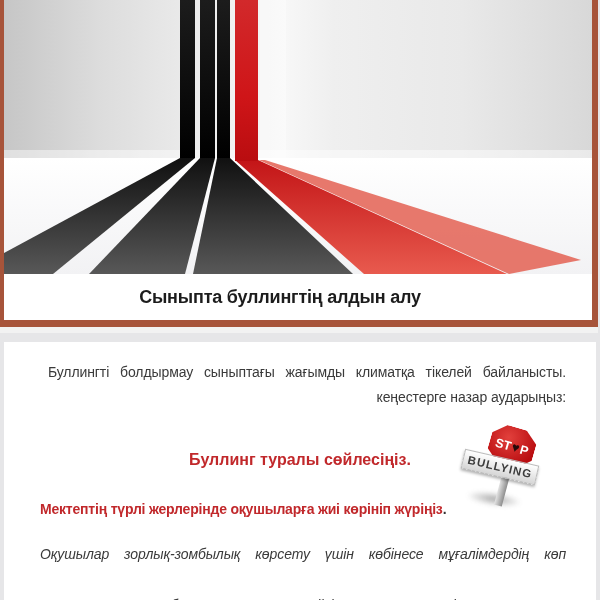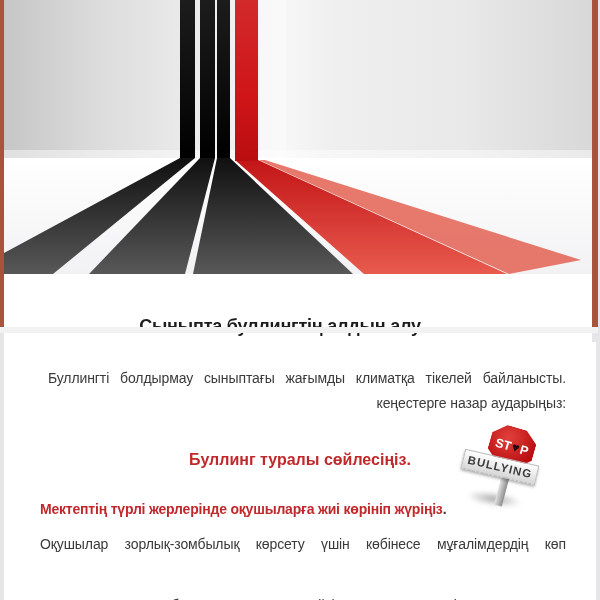--- a/index.html
+++ b/index.html
@@ -18,40 +18,40 @@
     position:absolute;left:0;top:0;width:598px;height:327px;
     border:0 solid var(--border-rust);
     border-left-width:4px;border-right-width:6px;border-bottom-width:7px;
     background:#fff;
   }
   .scene{display:block;width:588px;height:274px;}
   .caption{
     width:588px;height:46px;background:#ffffff;
     display:flex;align-items:center;justify-content:center;
     padding-right:36px;
-    font-size:18px;font-weight:bold;color:#1c1c1c;letter-spacing:-0.2px;margin-top:29px;
+    font-size:18px;font-weight:bold;color:#1c1c1c;letter-spacing:-0.2px;
   }
   .gap-light{position:absolute;left:0;top:327px;width:598px;height:6px;background:#f2f2f2;}
 
   
   .sheet{
     position:absolute;left:4px;top:342px;width:592px;height:258px;
     background:#ffffff;overflow:hidden;
   }
   .line{
     position:relative;
     font-size:14px;color:var(--body-text);line-height:24.5px;
     letter-spacing:-0.1px;
   }
   .jline{text-align:justify;text-align-last:justify;}
   .lline{text-align:right;}
   .indent{text-indent:8px;}
   .para{position:absolute;left:36px;right:30px;}
-  .p1{top:24px;}
-  .p2{top:190px;}
+  .p1{top:18px;}
+  .p2{top:200px;font-style:italic;}
   .p3{top:251px;}
   .h1red{
     position:absolute;left:0;top:109px;width:100%;text-align:center;
     font-size:16px;font-weight:bold;color:var(--accent-red);
   }
   .h2red{
     position:absolute;left:36px;top:159px;white-space:nowrap;
     font-size:14px;font-weight:bold;color:var(--accent-red);letter-spacing:-0.2px;text-align:center;
   }
   .h2dot{color:#333333;}

